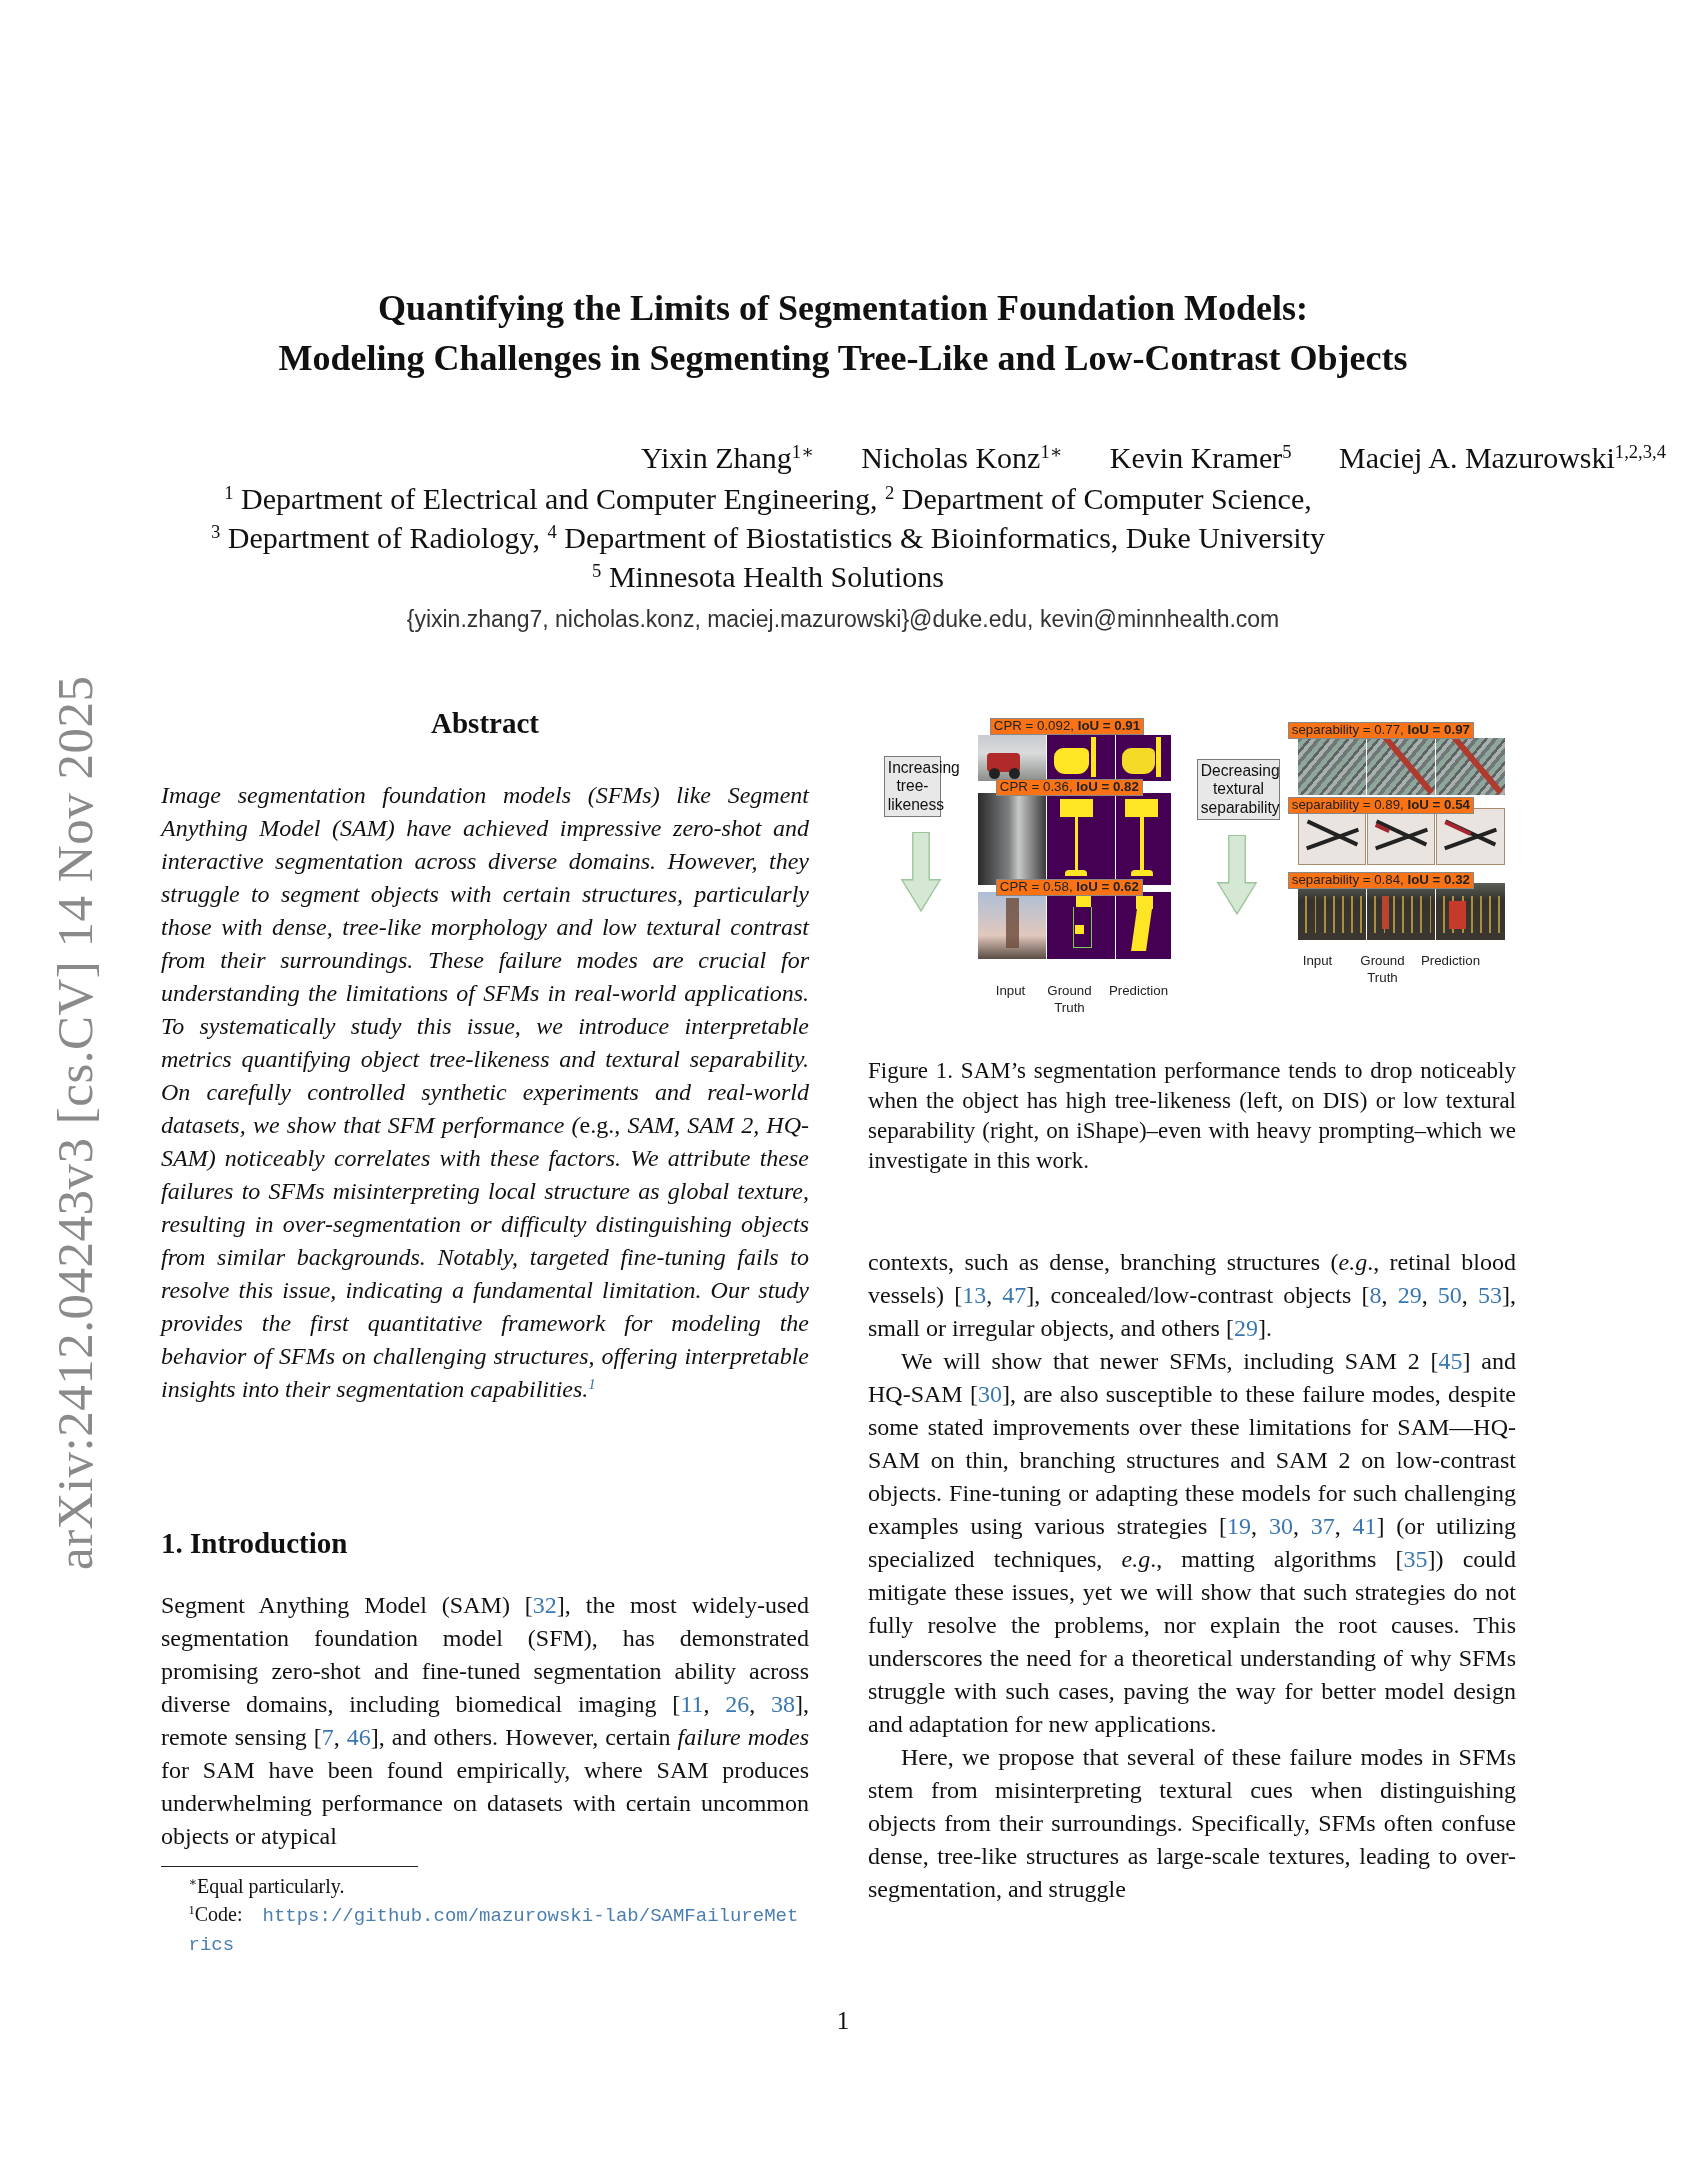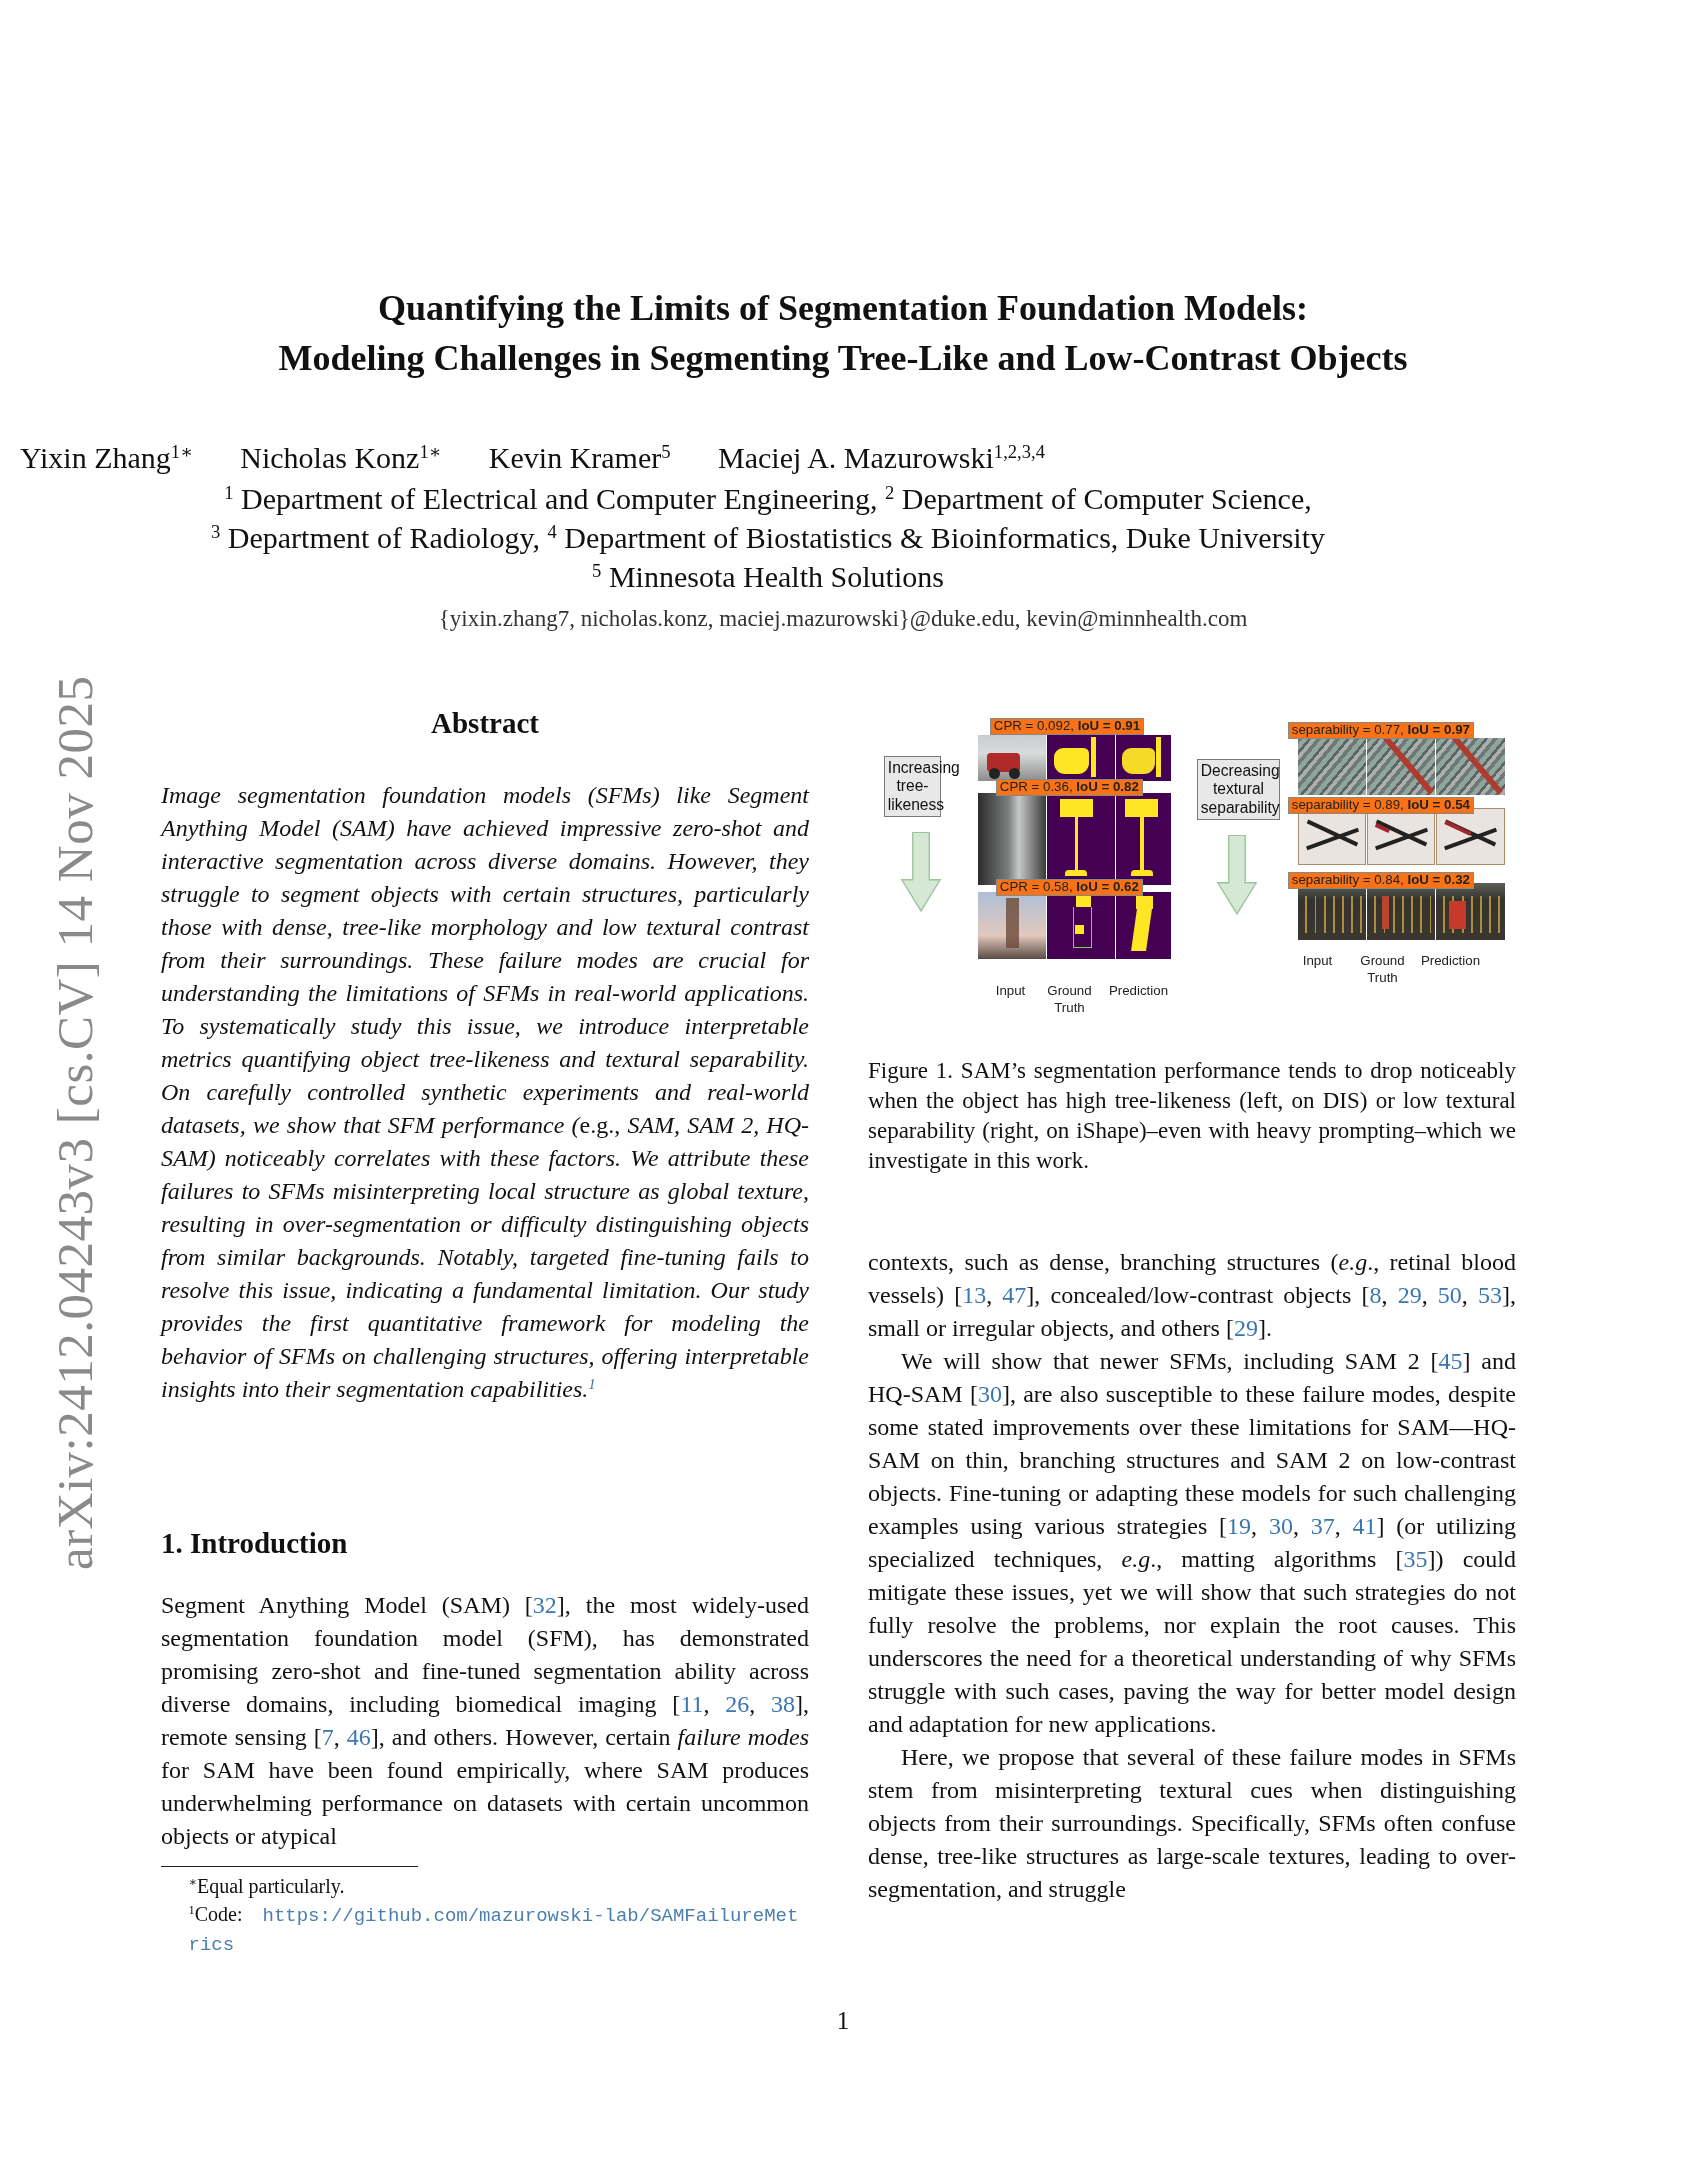--- a/index.html
+++ b/index.html
@@ -1,24 +1,24 @@
 <!DOCTYPE html>
 <html style="font-size:14.7px"><head>
 <meta charset="utf-8">
 <style>
   html, body { margin: 0; padding: 0; background: #ffffff; }
   body { width: 1686px; height: 2182px; position: relative; overflow: hidden;
          font-family: "Liberation Serif", "DejaVu Serif", serif; color: #111; }
   .abs { position: absolute; }
   .title { left: 0; width: 1686px; text-align: center; font-weight: bold; font-size: 36px; line-height: 50px; top: 283px; }
-  .authors { left: 0; width: 1686px; text-align: left; font-size: 30px; top: 441px; }
+  .authors { left: 0; width: 1686px; text-align: right; font-size: 30px; top: 441px; }
   .authors span.a { margin: 0 20px; }
   sup { font-size: 0.62em; vertical-align: 0.55em; line-height: 0; }
   .affil { left: 0; width: 1536px; text-align: center; font-size: 30px; line-height: 39px; top: 479px; }
-  .emails { left: 0; width: 1686px; text-align: center; font-family: Liberation Serif, serif; font-size: 23px; color: #333; top: 606px; }
+  .emails { left: 0; width: 1686px; text-align: center; font-family: Liberation Sans, sans-serif; font-size: 23px; color: #333; top: 606px; }
   .arxiv { left: 46px; top: 1570px; transform-origin: 0 0; transform: rotate(-90deg); font-size: 51px; color: #8a8a8a; white-space: nowrap; letter-spacing: 0.5px; }
   .col { position: absolute; font-size: 24px; line-height: 33px; text-align: justify; }
   .left { left: 161px; width: 648px; }
   .right { left: 868px; width: 648px; }
   .abs-head { font-weight: bold; font-size: 29px; text-align: center; width: 648px; left: 161px; top: 707px; }
   .abstract { top: 779px; font-style: italic; }
   .sec-head { font-weight: bold; font-size: 29px; top: 1527px; left: 161px; }
   .intro { top: 1589px; }
   .cite { color: #3a77b0; }
   .fnrule { left: 161px; top: 1866px; width: 257px; border-top: 1.4px solid #222; height: 0; }

